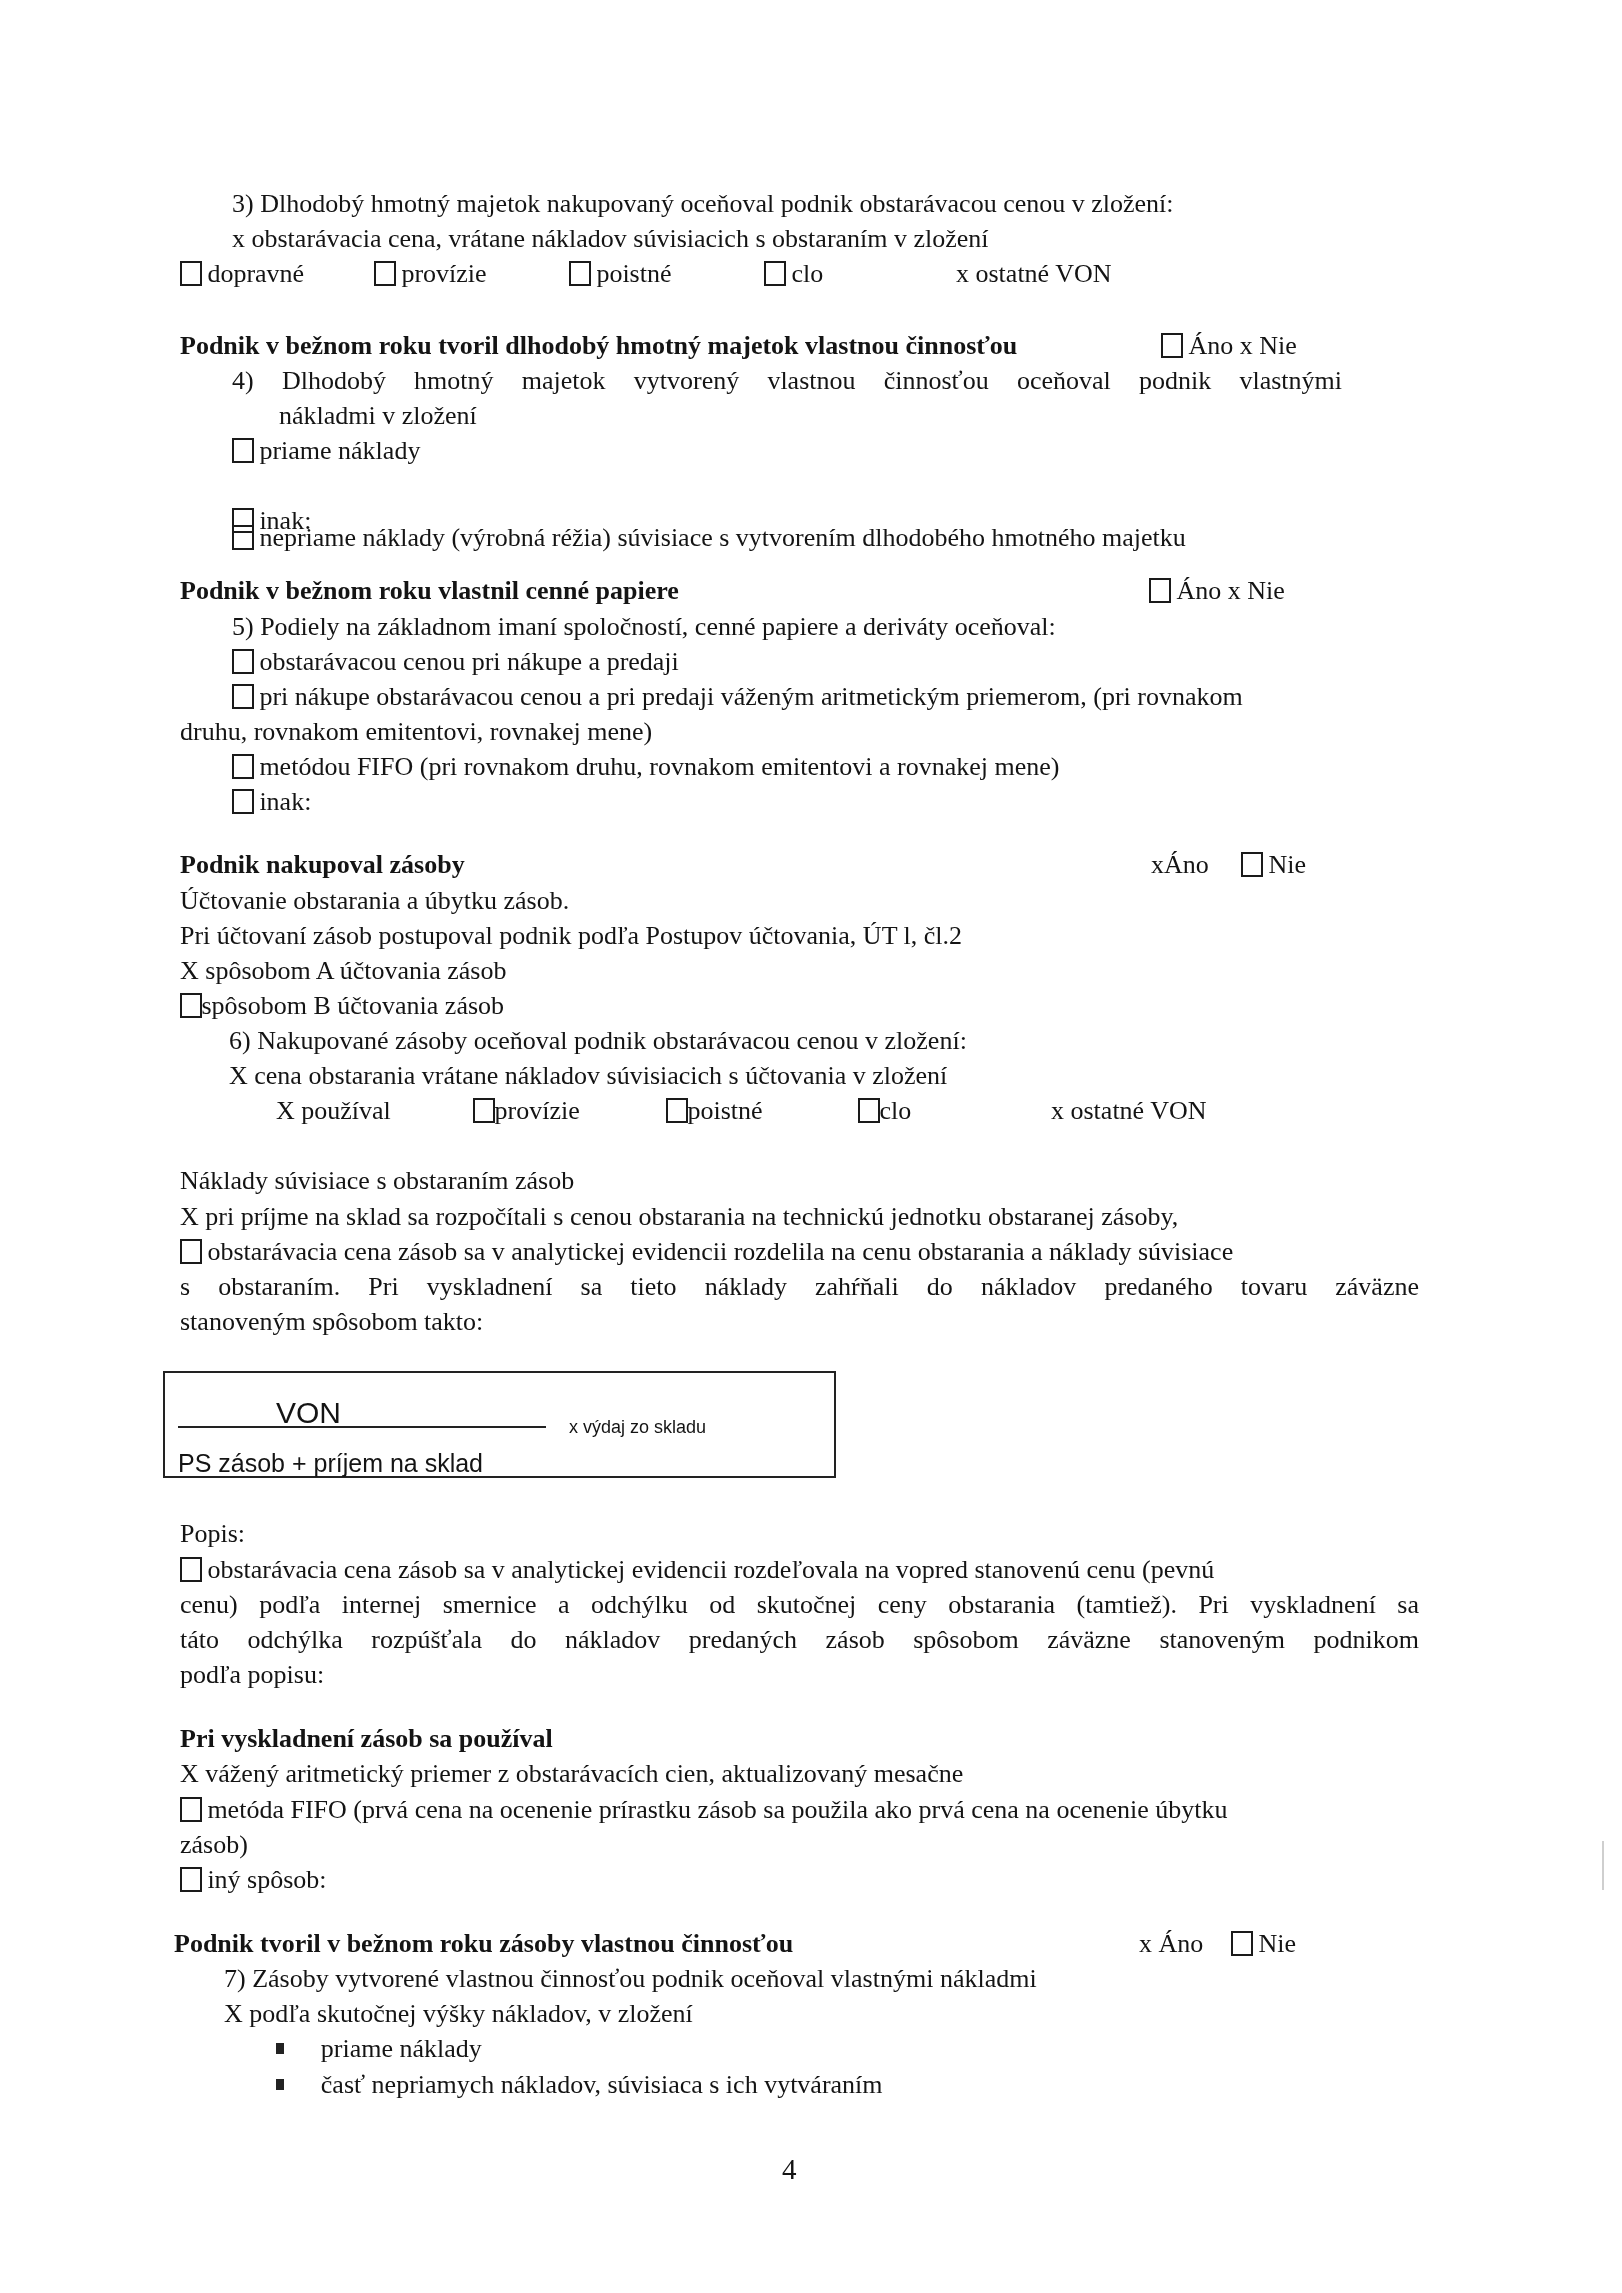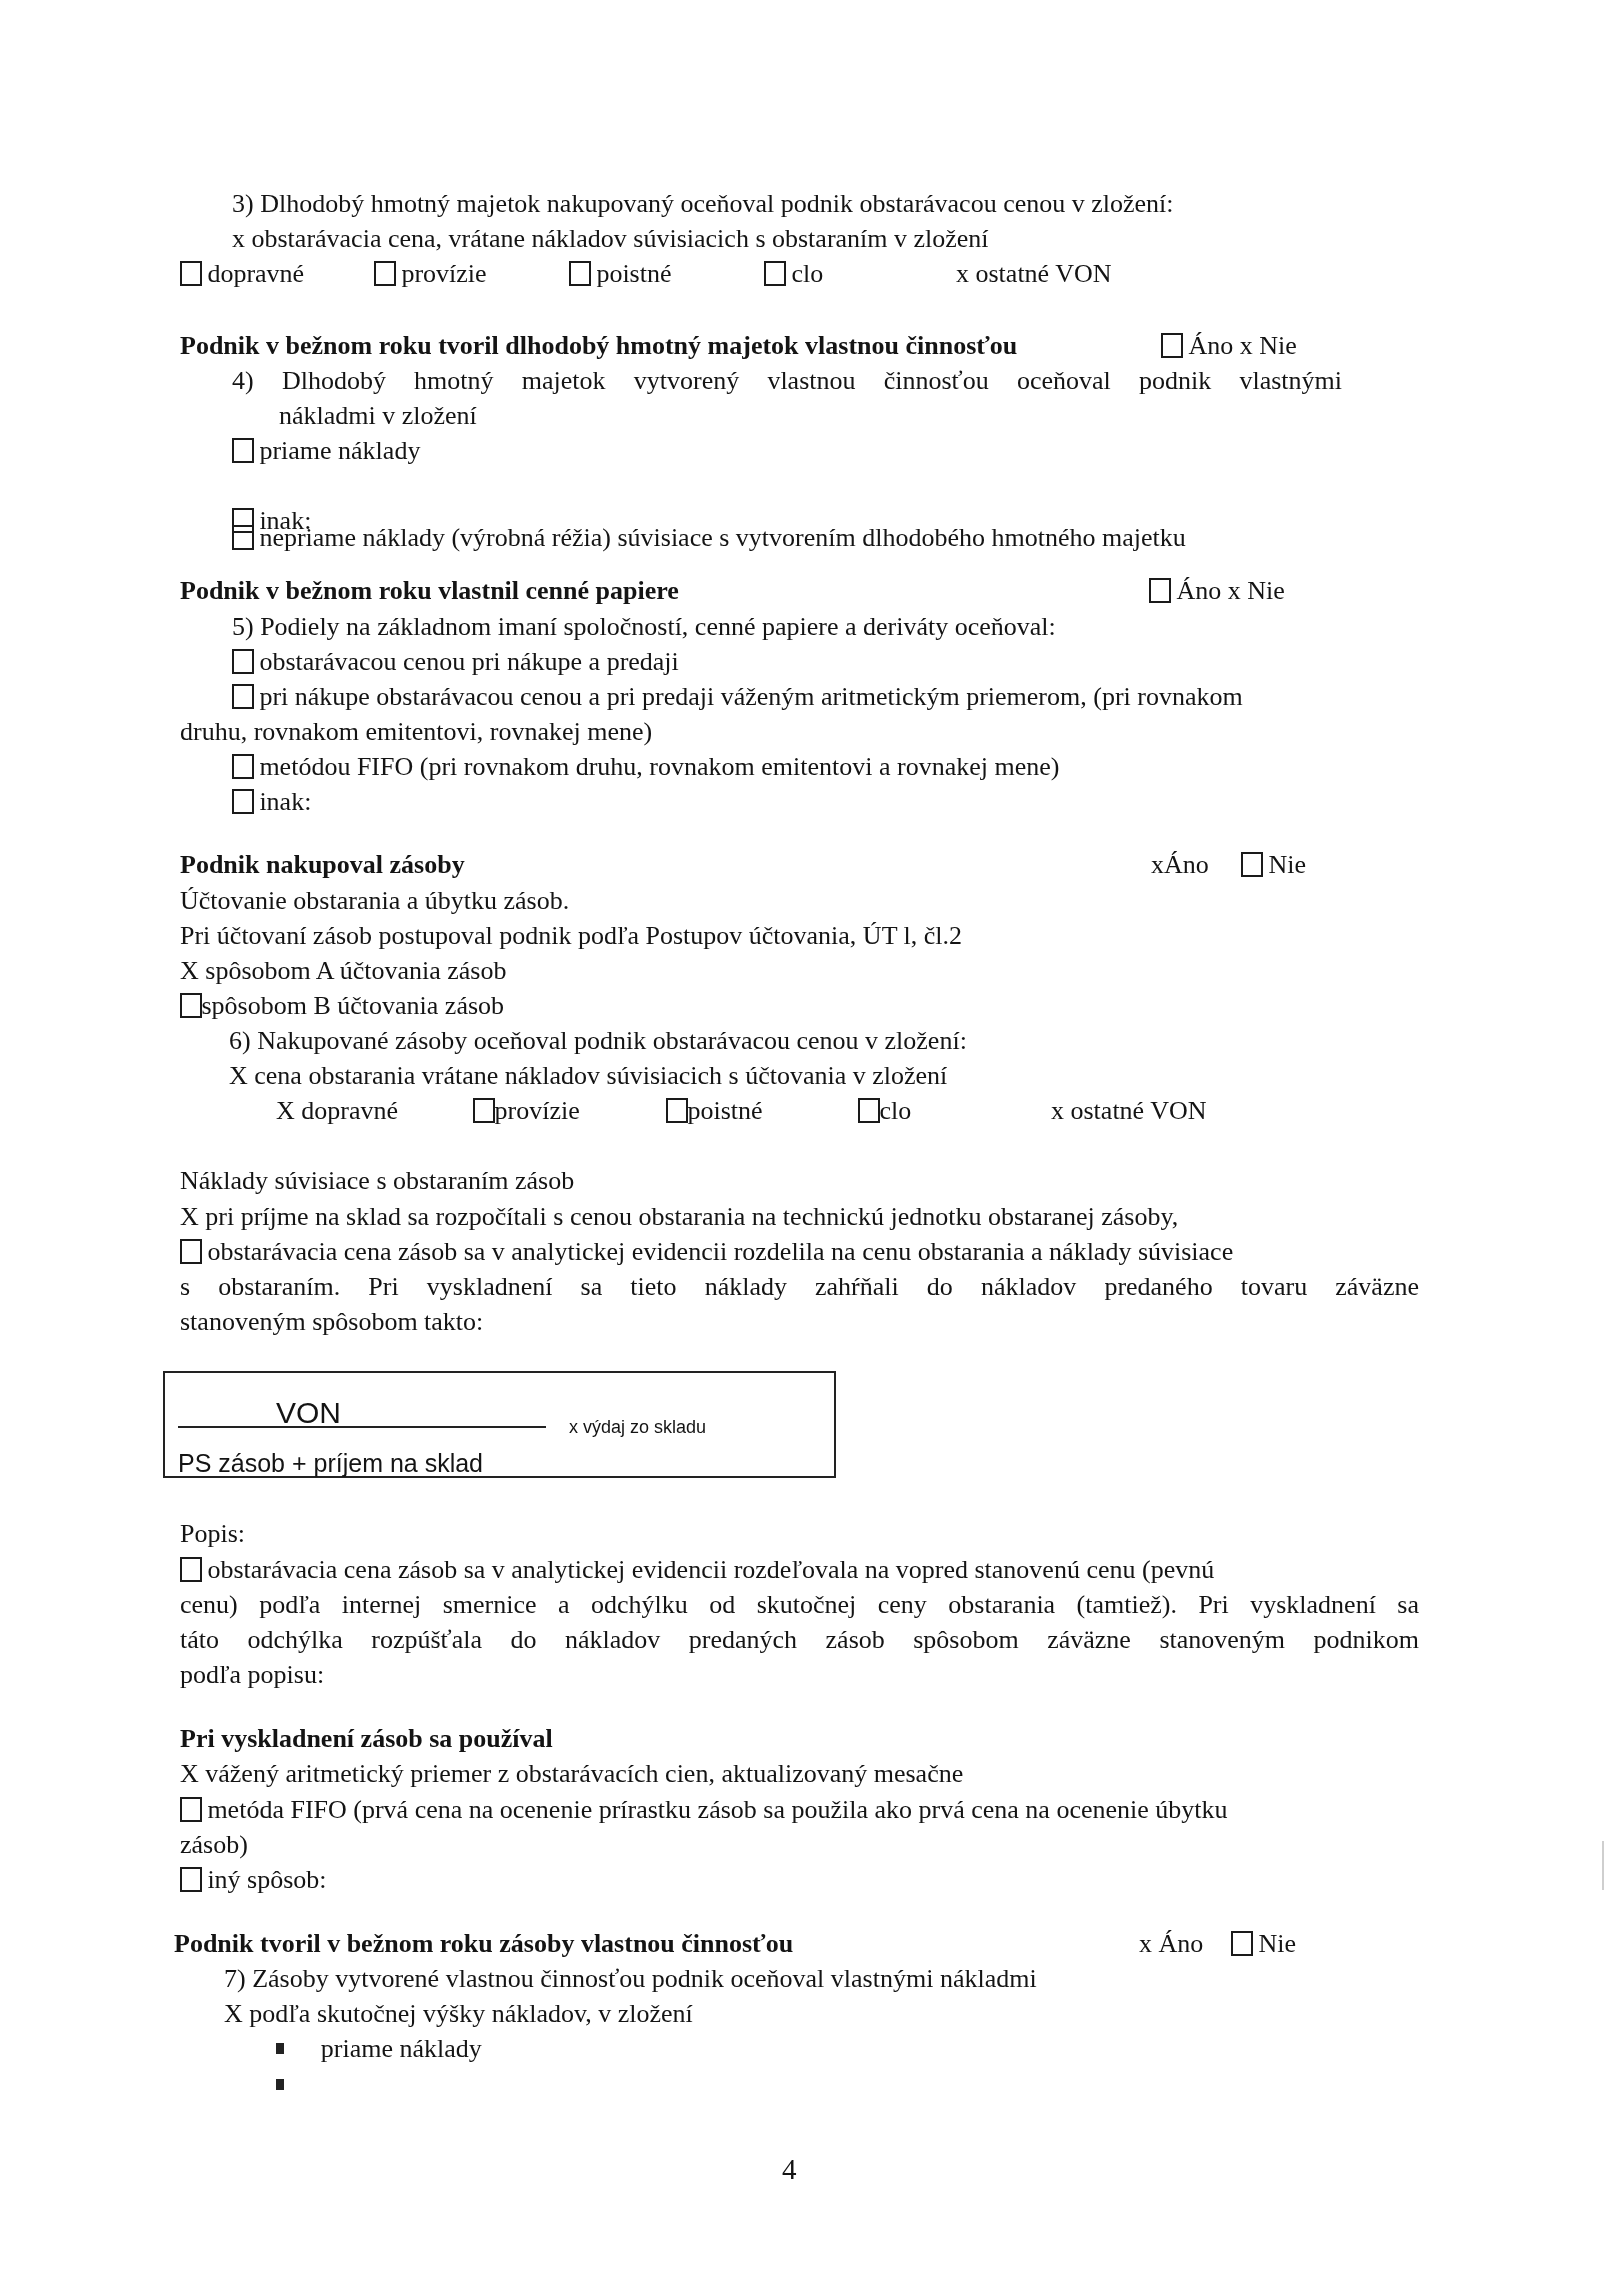--- a/index.html
+++ b/index.html
@@ -80,21 +80,21 @@
 
 <div class="ln" style="left:180px; top:884px;">Účtovanie obstarania a úbytku zásob.</div>
 <div class="ln" style="left:180px; top:919px;">Pri účtovaní zásob postupoval podnik podľa Postupov účtovania, ÚT l, čl.2</div>
 <div class="ln" style="left:180px; top:954px;">X spôsobom A účtovania zásob</div>
 <div class="ln" style="left:180px; top:989px;">
   <span class="cb" style="margin-right:0"></span><span>spôsobom B účtovania zásob</span>
 </div>
 
 <div class="ln" style="left:229px; top:1024px;">6)  Nakupované zásoby oceňoval podnik obstarávacou cenou v zložení:</div>
 <div class="ln" style="left:229px; top:1059px;">X  cena obstarania vrátane nákladov súvisiacich s účtovania v zložení</div>
-<div class="ln" style="left:276px; top:1094px;">X dopravné</div>
+<div class="ln" style="left:276px; top:1094px;">X používal</div>
 <div class="ln" style="left:473px; top:1094px;">
   <span class="cb" style="margin-right:0"></span><span>provízie</span>
 </div>
 <div class="ln" style="left:666px; top:1094px;">
   <span class="cb" style="margin-right:0"></span><span>poistné</span>
 </div>
 <div class="ln" style="left:858px; top:1094px;">
   <span class="cb" style="margin-right:0"></span><span>clo</span>
 </div>
 <div class="ln" style="left:1051px; top:1094px;">x ostatné VON</div>
@@ -136,19 +136,19 @@
 <div class="ln" style="left:1231px; top:1927px;">
   <span class="cb"></span><span>Nie</span>
 </div>
 
 <div class="ln" style="left:224px; top:1962px;">7)  Zásoby vytvorené vlastnou činnosťou podnik oceňoval vlastnými nákladmi</div>
 <div class="ln" style="left:224px; top:1997px;">X  podľa skutočnej výšky nákladov, v zložení</div>
 <div class="ln" style="left:276px; top:2032px;">
   <span class="bullet"></span><span>priame náklady</span>
 </div>
 <div class="ln" style="left:276px; top:2068px;">
-  <span class="bullet"></span>
+  <span class="bullet"></span><span>časť nepriamych nákladov, súvisiaca s ich vytváraním</span>
 </div>
 
 <div class="ln" style="left:782px; top:2153px; font-size:29px;">4</div>
 
 <div class="edge-mark"></div>
 
 
 </body></html>

